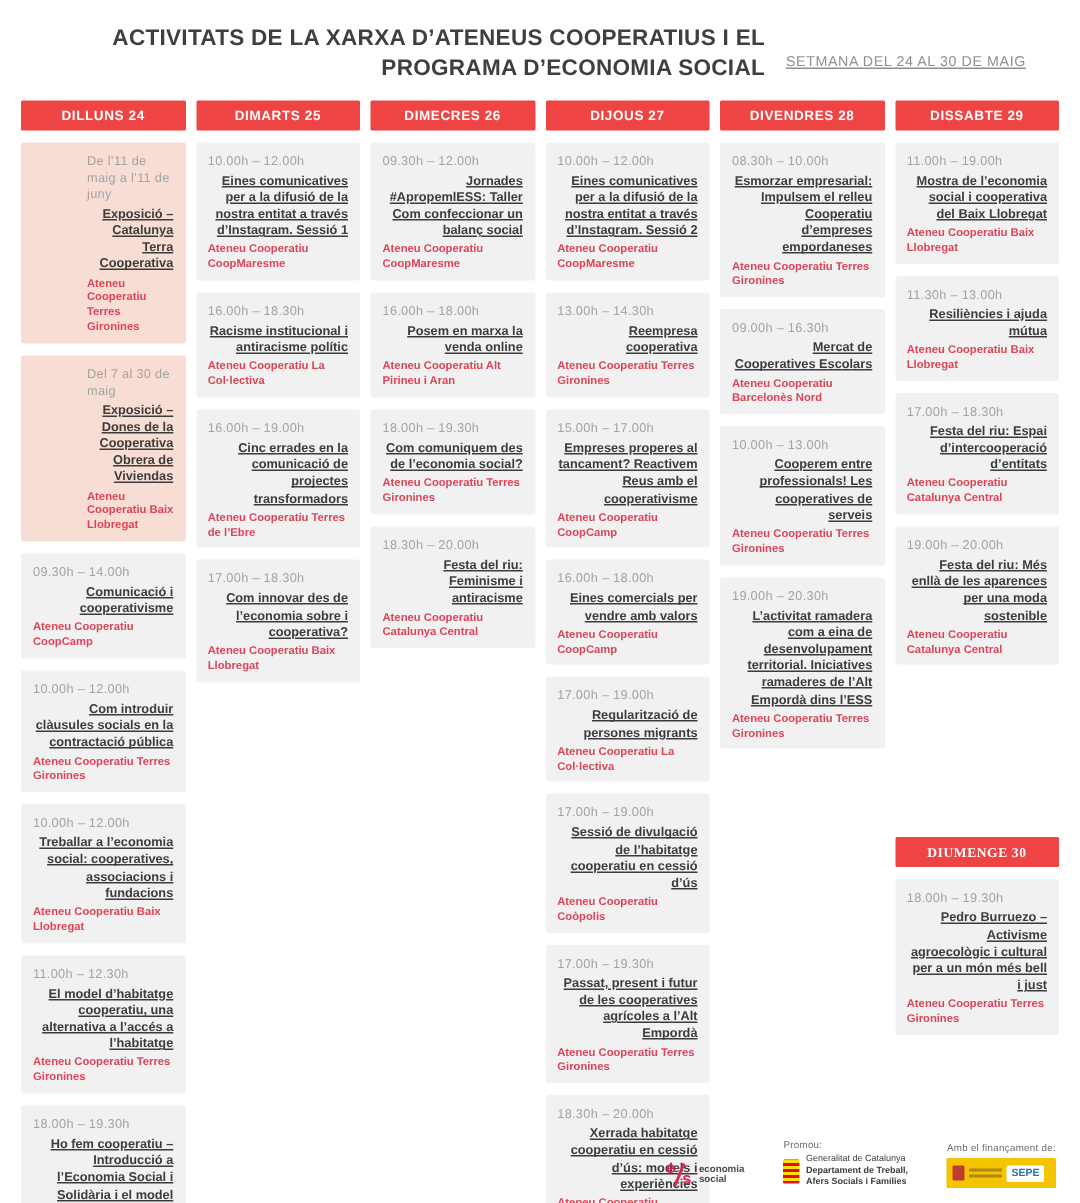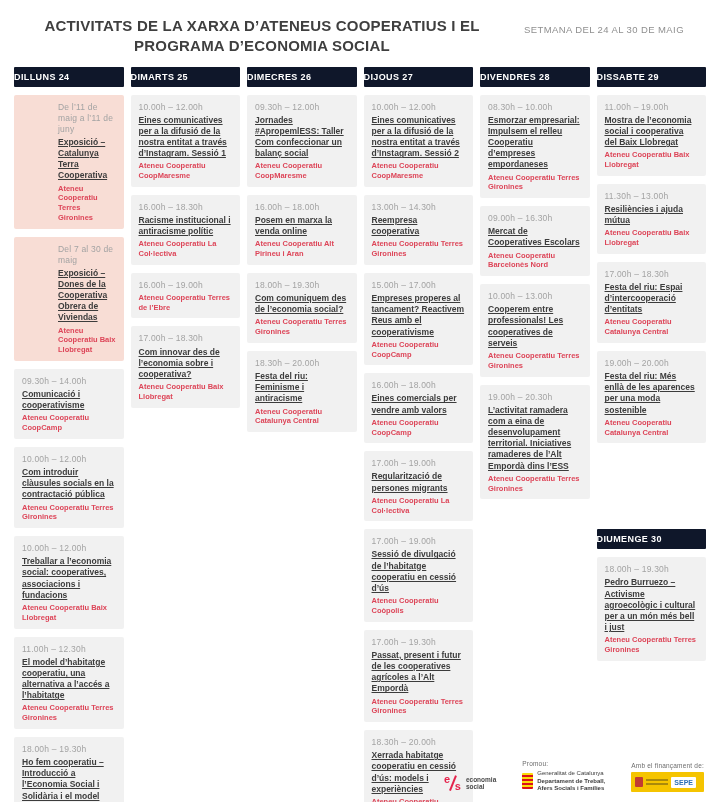--- a/index.html
+++ b/index.html
@@ -1,32 +1,32 @@
 <!DOCTYPE html>
 <html><head>
 <meta charset="utf-8">
 <style>
   html,body{margin:0;padding:0;background:#fff;}
   body{width:720px;height:802px;overflow:hidden;font-family:"Liberation Sans",sans-serif;-webkit-font-smoothing:antialiased;}
   .page{position:relative;width:720px;height:802px;background:#fff;}
 
   
   .top{display:flex;align-items:flex-start;padding:16px 14px 8px 14px;}
-  .main-title{width:496px;margin:0;text-align:center;font-size:15px;line-height:1.35;font-weight:bold;color:#3f3f3f;letter-spacing:.2px;}
-  .week-label{margin-left:14px;margin-top:8px;font-size:9.5px;color:#8f8f8f;letter-spacing:.4px;white-space:nowrap;}
+  .main-title{width:496px;margin:0;text-align:right;font-size:15px;line-height:1.35;font-weight:bold;color:#3f3f3f;letter-spacing:.2px;}
+  .week-label{margin-left:14px;margin-top:20px;font-size:9.5px;color:#8f8f8f;letter-spacing:.4px;white-space:nowrap;text-decoration:underline;}
 
   
   .grid{display:grid;grid-template-columns:repeat(6,1fr);gap:7px;padding:2px 14px 0 14px;}
   .col{min-width:0;}
-  .day-header{background:#0f172a;color:#fff;font-size:9px;font-weight:bold;letter-spacing:.4px;height:20px;line-height:20px;border-radius:1px;margin-bottom:8px;text-transform:uppercase;}
-  .day-header.extra{margin-top:86px;}
+  .day-header{background:#ef4444;color:#fff;font-size:9px;font-weight:bold;text-align:center;letter-spacing:.4px;height:20px;line-height:20px;border-radius:1px;margin-bottom:8px;text-transform:uppercase;}
+  .day-header.extra{margin-top:115px;font-family:Liberation Serif, serif;}
   .card{background:#f1f1f1;border-radius:2px;padding:7px 8px 6px 8px;margin-bottom:8px;}
   .card.highlight{background:#f8ddd5;padding-left:44px;}
   .card .time{font-size:8.5px;color:#a3a3a3;letter-spacing:.2px;margin-bottom:2px;line-height:1.3;}
-  .card .title{font-size:8.5px;font-weight:bold;color:#3c3c3c;text-decoration:underline;line-height:1.32;word-wrap:break-word;}
+  .card .title{font-size:8.5px;font-weight:bold;color:#3c3c3c;text-decoration:underline;line-height:1.32;word-wrap:break-word;text-align:right;}
   .card .org{font-size:7.5px;font-weight:bold;color:#dd4558;line-height:1.3;margin-top:2px;}
 
   
   .footer{position:absolute;right:16px;bottom:10px;display:flex;align-items:flex-end;gap:26px;}
   .f-block{display:flex;flex-direction:column;gap:3px;}
   .f-label{font-size:6.5px;color:#6d6d6d;letter-spacing:.2px;}
   .logo-row{display:flex;align-items:center;gap:4px;}
   
   .es-mark{position:relative;width:18px;height:18px;flex:0 0 auto;}
   .es-mark .e,.es-mark .s{position:absolute;color:#e4224b;font-weight:bold;font-size:11px;line-height:1;}
@@ -114,20 +114,21 @@
   </div>
 
   <div class="card">
     <div class="time">16.00h – 18.30h</div>
     <div class="title">Racisme institucional i antiracisme polític</div>
     <div class="org">Ateneu Cooperatiu La Col·lectiva</div>
   </div>
 
   <div class="card">
     <div class="time">16.00h – 19.00h</div>
+    <div class="title">Cinc errades en la comunicació de projectes transformadors</div>
     <div class="org">Ateneu Cooperatiu Terres de l’Ebre</div>
   </div>
 
   <div class="card">
     <div class="time">17.00h – 18.30h</div>
     <div class="title">Com innovar des de l’economia sobre i cooperativa?</div>
     <div class="org">Ateneu Cooperatiu Baix Llobregat</div>
   </div>
 </div>
   </div>

